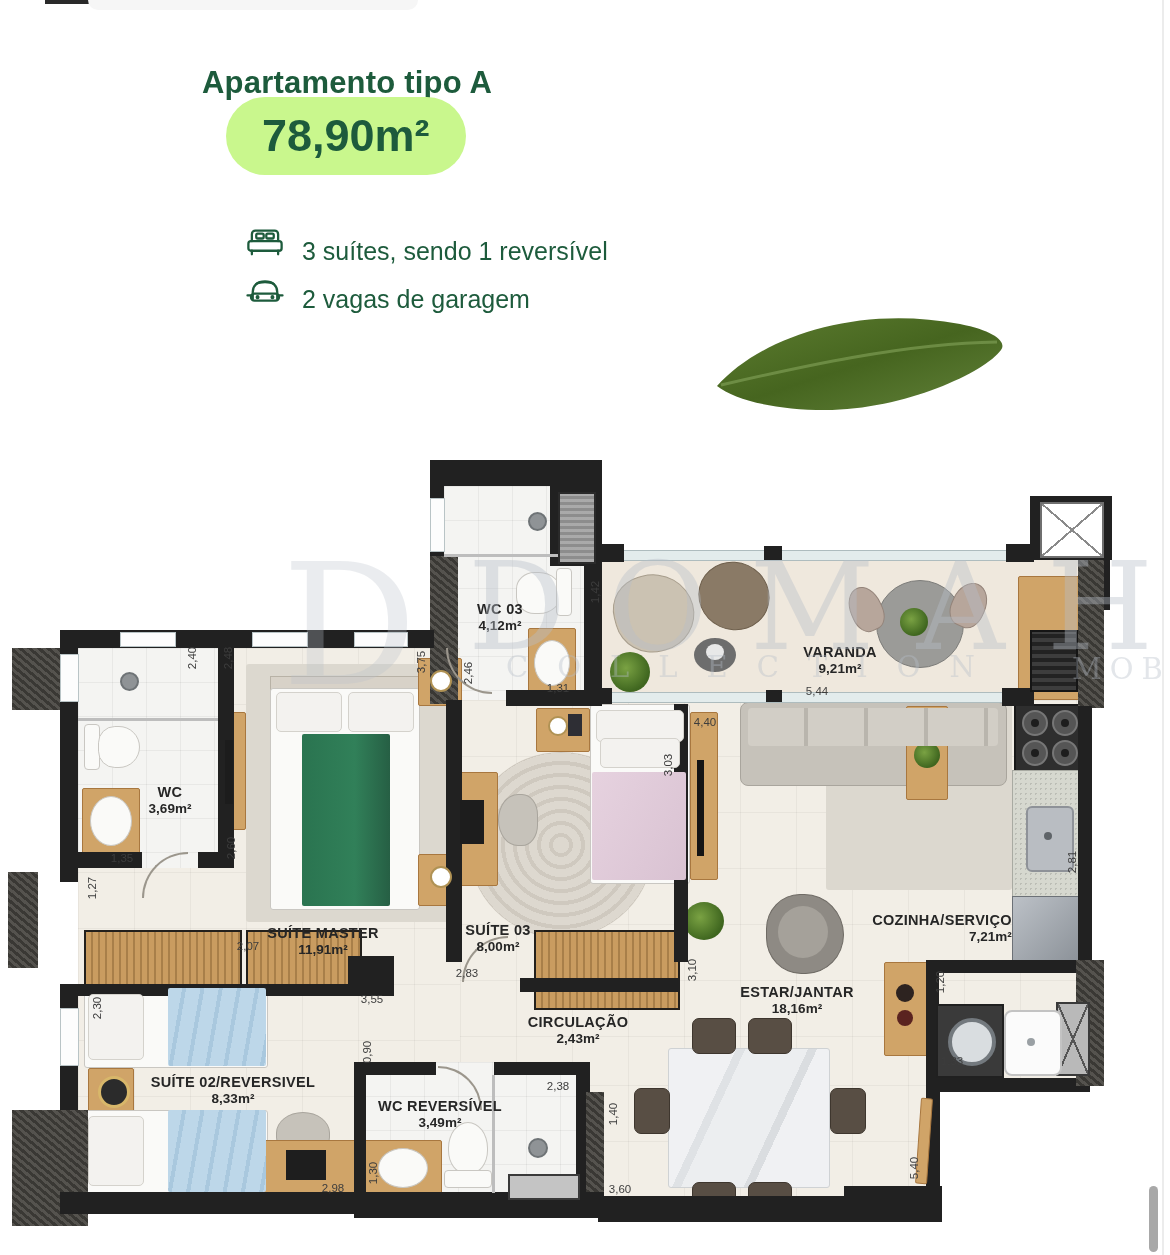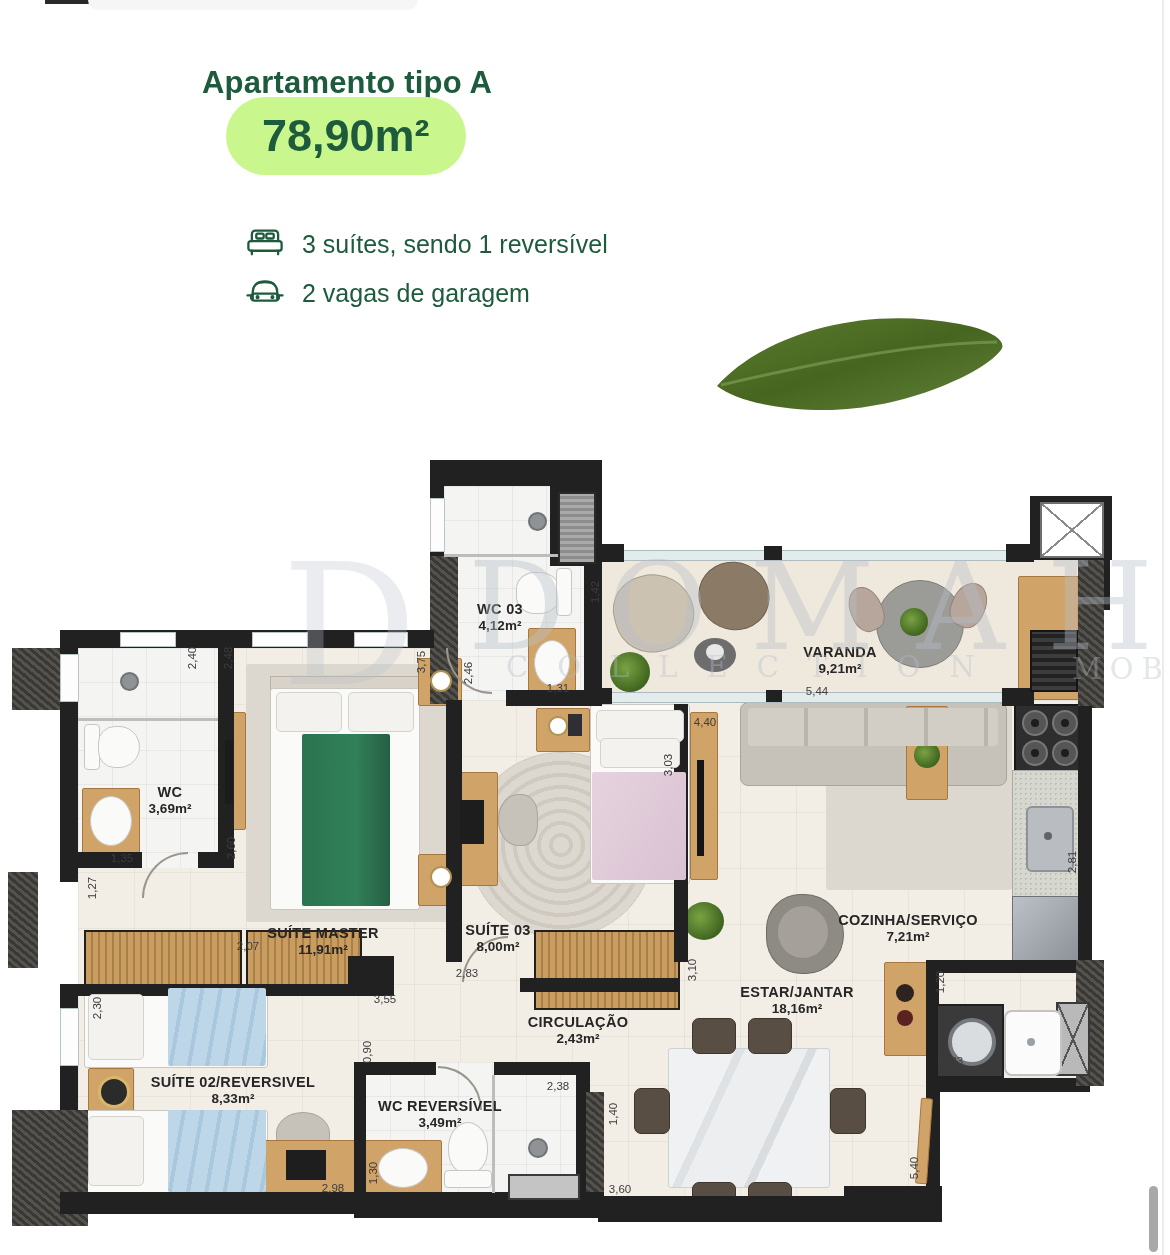--- a/index.html
+++ b/index.html
@@ -3,21 +3,21 @@
 <meta charset="utf-8">
 <style>
   html,body{margin:0;padding:0}
   body{width:1170px;height:1255px;position:relative;background:#fff;overflow:hidden;
        font-family:"Liberation Sans",sans-serif}
   .abs{position:absolute}
   
   #page-title{position:absolute;left:202px;top:44px;font-size:31px;font-weight:700;letter-spacing:.2px}
   #area-badge{position:absolute;left:226px;top:97px;height:78px;padding:0 36px;border-radius:40px;
               display:flex;align-items:center;font-size:45px;font-weight:700}
-  .feature-row{position:absolute;left:244px;display:flex;align-items:center;gap:16px}
+  .feature-row{position:absolute;left:244px;display:flex;align-items:flex-end;gap:16px}
   .feature-row .ftxt{font-size:25px;font-weight:500;color:#1d5b3c}
   
   #leaf{position:absolute;left:705px;top:298px}
   
   .floor{position:absolute;background:#f2eee6;z-index:1;
          background-image:linear-gradient(rgba(0,0,0,.045) 1px,transparent 1px),
                           linear-gradient(90deg,rgba(0,0,0,.045) 1px,transparent 1px);
          background-size:56px 56px}
   .bath{background:#f4f4f2;background-image:linear-gradient(rgba(0,0,0,.05) 1px,transparent 1px),
         linear-gradient(90deg,rgba(0,0,0,.05) 1px,transparent 1px);background-size:34px 34px}
@@ -321,21 +321,21 @@
       <div class="rarea">3,69m²</div>
     </div>
     <div class="room-label" style="left: 323px; top: 897px; margin-top: 44px;">
       <div class="rname">SUÍTE MASTER</div>
       <div class="rarea">11,91m²</div>
     </div>
     <div class="room-label" style="left: 498px; top: 919px; margin-top: 19px;">
       <div class="rname">SUÍTE 03</div>
       <div class="rarea">8,00m²</div>
     </div>
-    <div class="room-label" style="left: 908px; top: 928px;">
+    <div class="room-label" style="left: 942px; top: 928px; text-align: right;">
       <div class="rname">COZINHA/SERVIÇO</div>
       <div class="rarea">7,21m²</div>
     </div>
     <div class="room-label" style="left: 797px; top: 1000px;">
       <div class="rname">ESTAR/JANTAR</div>
       <div class="rarea">18,16m²</div>
     </div>
     <div class="room-label" style="left: 578px; top: 1030px;">
       <div class="rname">CIRCULAÇÃO</div>
       <div class="rarea">2,43m²</div>
@@ -357,21 +357,21 @@
     <div class="dim v" style="left: 595px; top: 592px;">1,42</div>
     <div class="dim" style="left: 558px; top: 688px;">1,31</div>
     <div class="dim" style="left: 817px; top: 691px;">5,44</div>
     <div class="dim" style="left: 705px; top: 722px;">4,40</div>
     <div class="dim v" style="left: 668px; top: 765px;">3,03</div>
     <div class="dim v" style="left: 231px; top: 848px;">2,60</div>
     <div class="dim" style="left: 122px; top: 858px;">1,35</div>
     <div class="dim v" style="left: 92px; top: 888px;">1,27</div>
     <div class="dim" style="left: 248px; top: 946px;">2,07</div>
     <div class="dim" style="left: 467px; top: 973px;">2,83</div>
-    <div class="dim" style="left: 372px; top: 999px; margin-left: 13px;">3,55</div>
+    <div class="dim" style="left: 372px; top: 999px;">3,55</div>
     <div class="dim v" style="left: 692px; top: 970px;">3,10</div>
     <div class="dim v" style="left: 367px; top: 1052px;">0,90</div>
     <div class="dim v" style="left: 97px; top: 1008px;">2,30</div>
     <div class="dim v" style="left: 940px; top: 982px;">1,20</div>
     <div class="dim v" style="left: 1072px; top: 862px;">2,81</div>
     <div class="dim" style="left: 952px; top: 1061px;">1,33</div>
     <div class="dim" style="left: 558px; top: 1086px;">2,38</div>
     <div class="dim v" style="left: 613px; top: 1114px;">1,40</div>
     <div class="dim" style="left: 333px; top: 1188px;">2,98</div>
     <div class="dim v" style="left: 373px; top: 1173px;">1,30</div>

